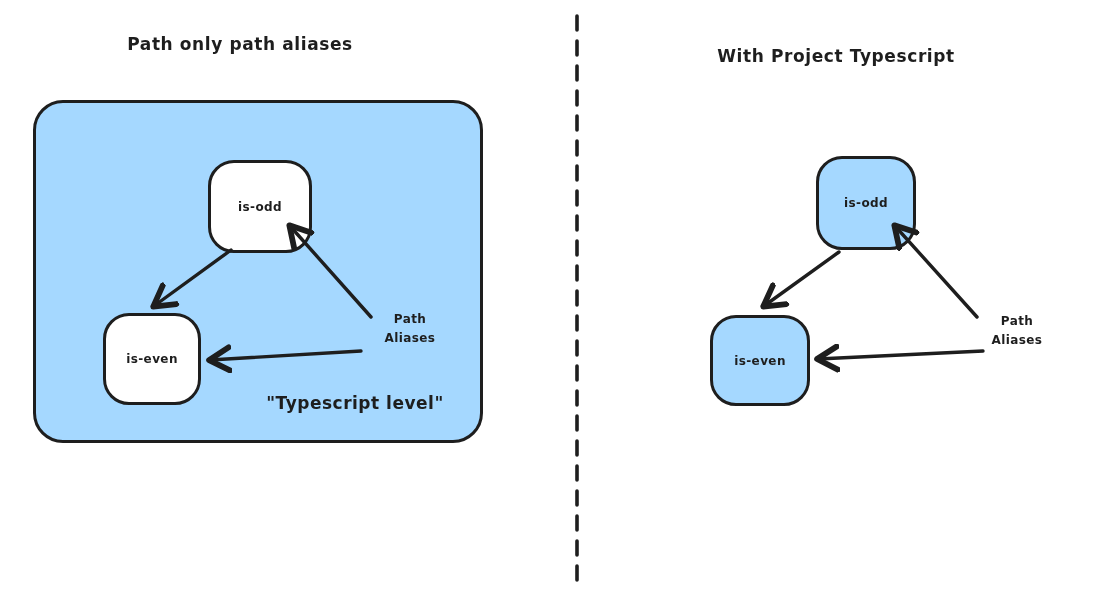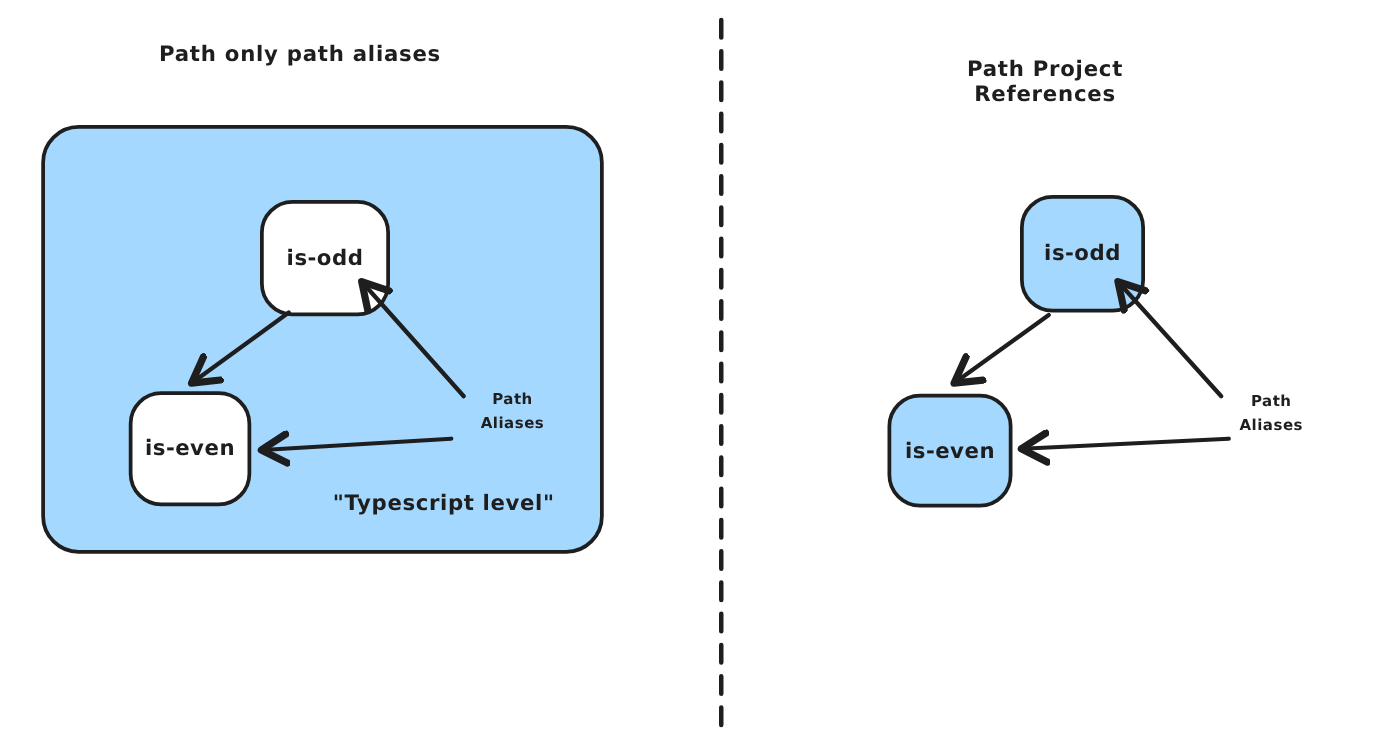--- a/index.html
+++ b/index.html
@@ -30,21 +30,21 @@
     border-radius: 30px;
     box-sizing: border-box;
   }
   .node {
     border: 3px solid #1e1e1e;
     border-radius: 26px;
     box-sizing: border-box;
     display: flex;
     align-items: center;
     justify-content: center;
-    font-size: 17px;
+    font-size: 12px;
     font-weight: 600;
     letter-spacing: 0.4px;
     color: #1e1e1e;
   }
   .node.white { background: #ffffff; }
   .node.blue  { background: #a5d8ff; }
   .annotation {
     font-size: 12px;
     font-weight: 600;
     letter-spacing: 0.4px;
@@ -88,21 +88,21 @@
     <span>is-even</span>
   </div>
 
   <div class="abs annotation z2" style="left:363px; top:310px; width:94px;">
     <div>Path</div>
     <div>Aliases</div>
   </div>
 
   <div class="abs caption z2" style="left:255px; top:393px; width:200px;">"Typescript level"</div>
 
-  <div class="abs panel-title z2" style="left:716px; top:46px; width:240px;">Path Project References</div>
+  <div class="abs panel-title z2" style="left:716px; top:46px; width:240px;">With Project Typescript</div>
 
   <div class="abs node blue z2" style="left:816px; top:156px; width:100px; height:94px;">
     <span>is-odd</span>
   </div>
 
   <div class="abs node blue z2" style="left:710px; top:315px; width:100px; height:91px;">
     <span>is-even</span>
   </div>
 
   <div class="abs annotation z2" style="left:970px; top:312px; width:94px;">

